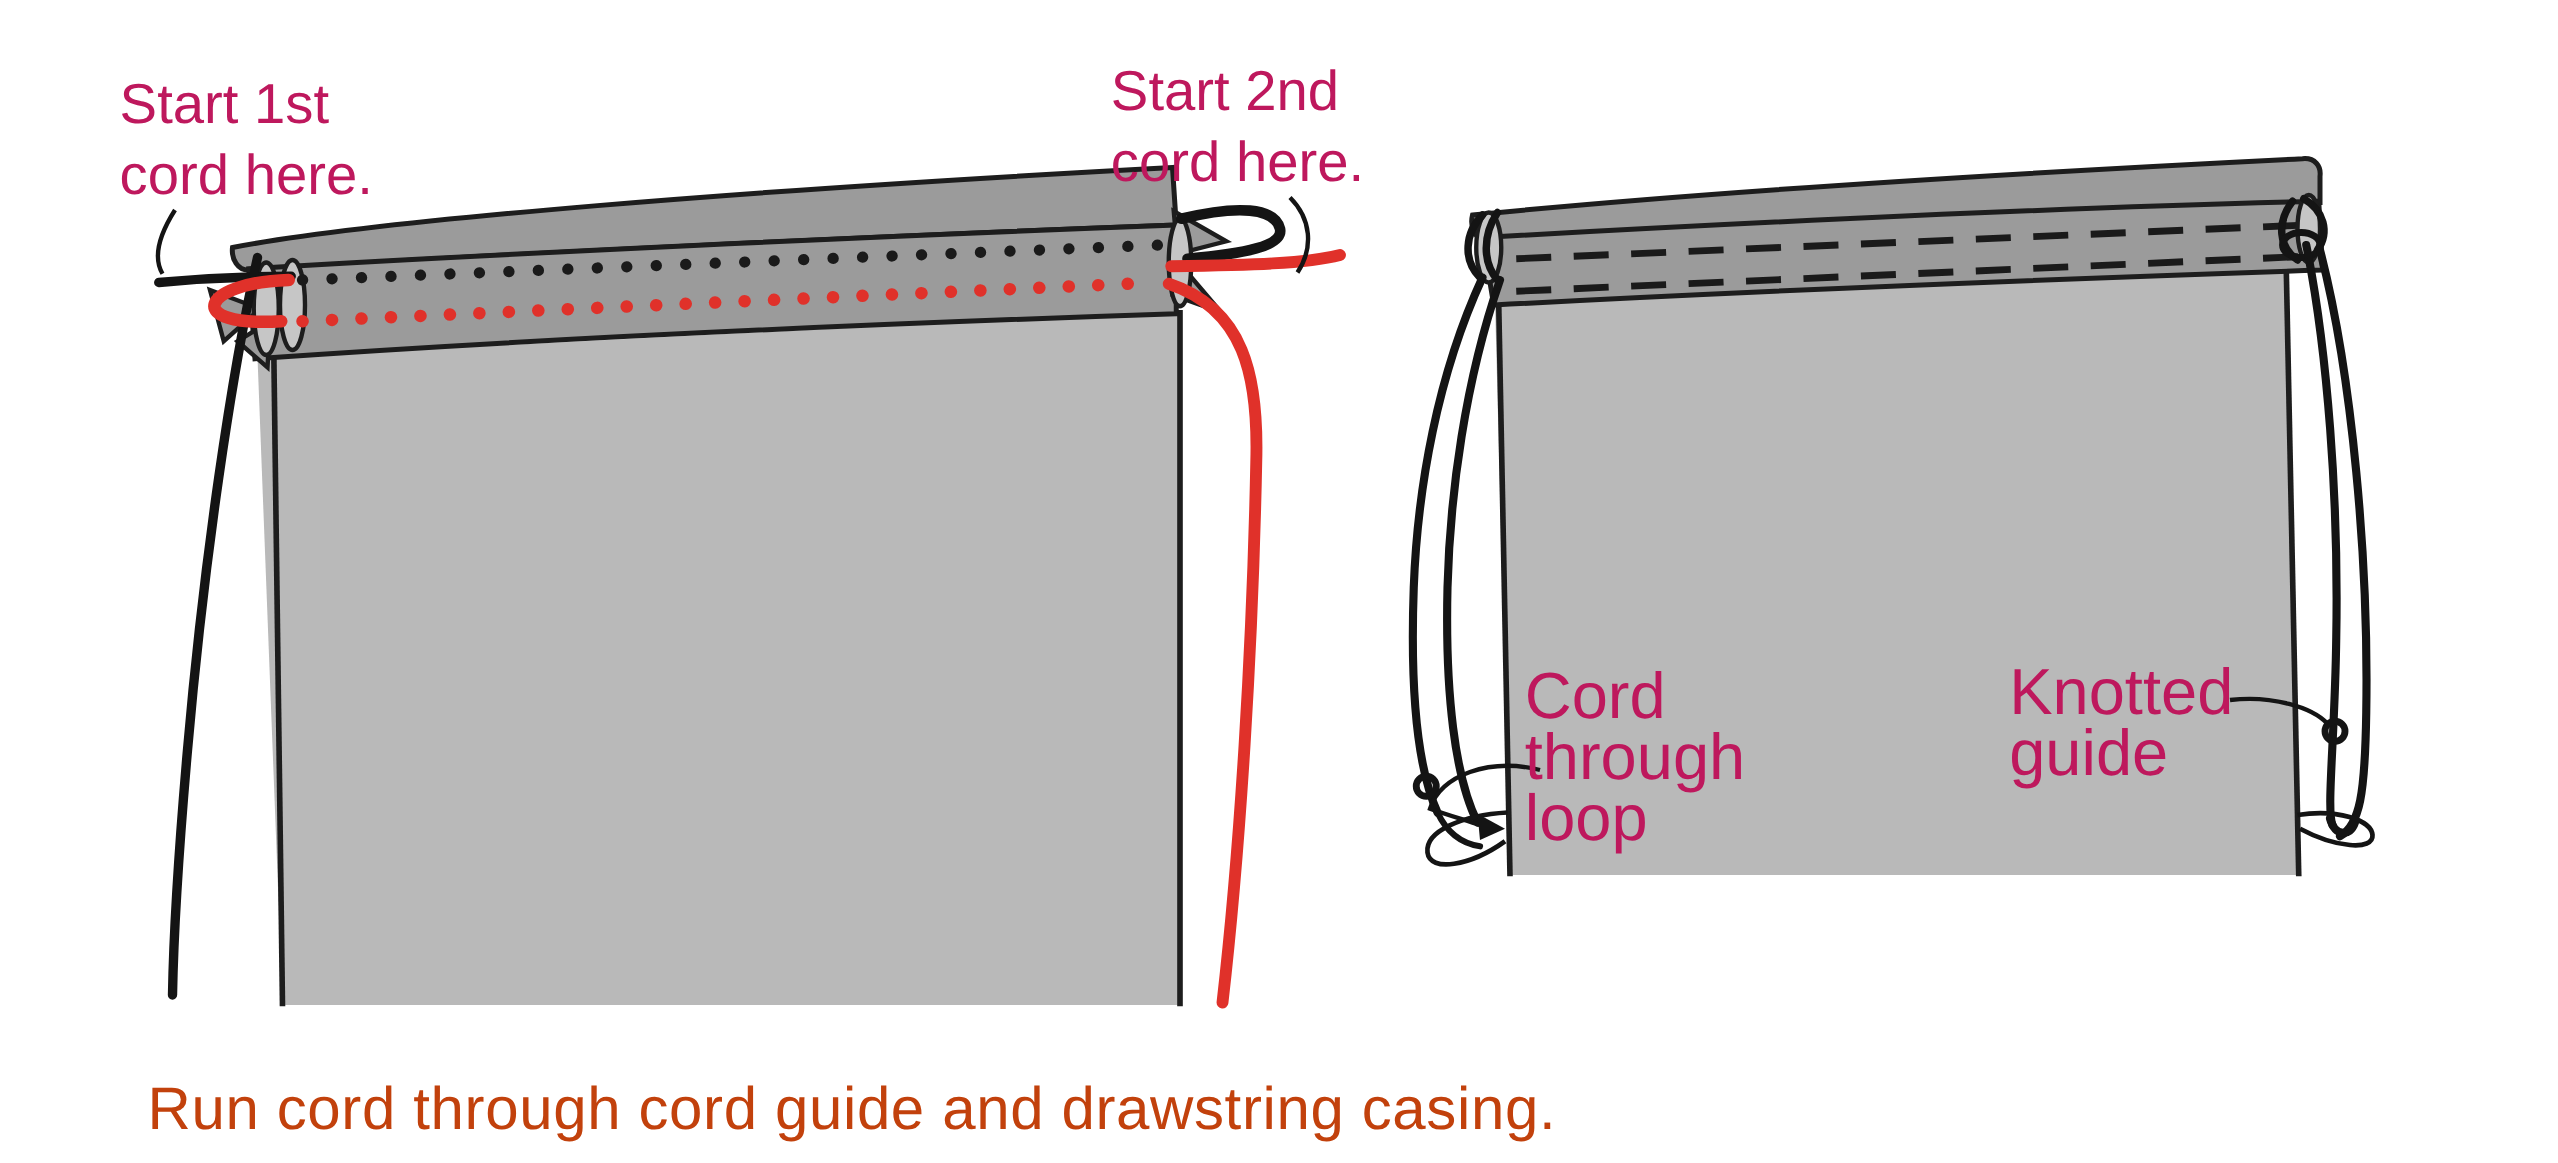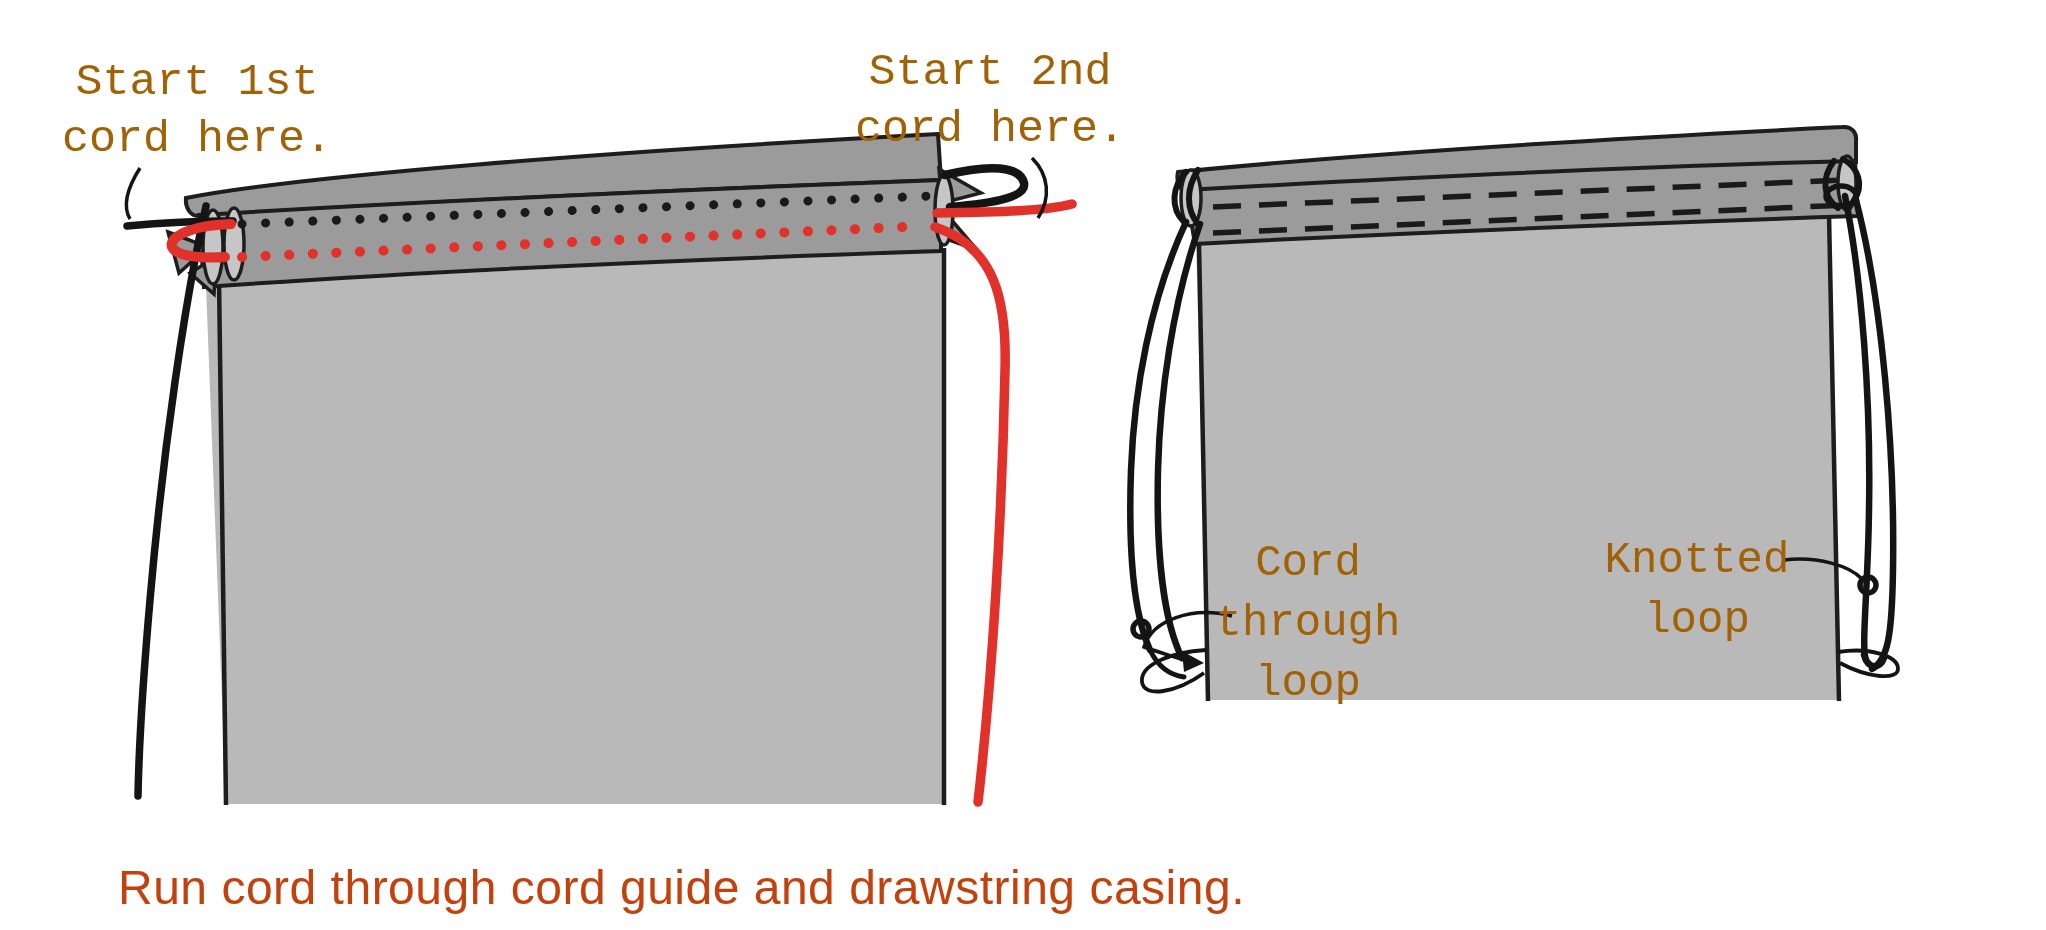--- a/index.html
+++ b/index.html
@@ -3,25 +3,25 @@
 <meta charset="utf-8">
 <style>
   html,body{margin:0;padding:0;}
   body{
     width:2046px;height:930px;position:relative;background:#ffffff;
     font-family:"Liberation Sans",sans-serif;overflow:hidden;
   }
   #stage{position:absolute;inset:0;width:2046px;height:930px;}
   .label{
     position:absolute;transform:translateX(-50%);
-    text-align:center;white-space:pre-line;color:#a16207;
-    font-family:Liberation Mono, monospace;
+    text-align:left;white-space:pre-line;color:#be185d;
+    font-family:Liberation Sans, sans-serif;
   }
   .label-start{font-size:45px;line-height:57px;}
-  .label-small{font-size:44px;line-height:60px;}
+  .label-small{font-size:52px;line-height:49px;}
   #caption{
     position:absolute;left:118px;top:832px;
     font-size:48px;font-weight:300;color:#c2410c;
     letter-spacing:0.5px;white-space:nowrap;margin-top:28px;
   }
 </style>
 </head>
 <body>
 
 <svg id="stage" viewBox="0 0 2046 930" xmlns="http://www.w3.org/2000/svg">
@@ -112,15 +112,15 @@
 cord here.</div>
 
 <div class="label label-start" style="left:970px;top:44px;margin-left:20px;">Start 2nd
 cord here.</div>
 
 <div class="label label-small" style="left:1308px;top:533px;">Cord
 through
 loop</div>
 
 <div class="label label-small" style="left:1697px;top:530px;">Knotted
-loop</div>
+guide</div>
 
 <div id="caption">Run cord through cord guide and drawstring casing.</div>
 
 </body></html>

